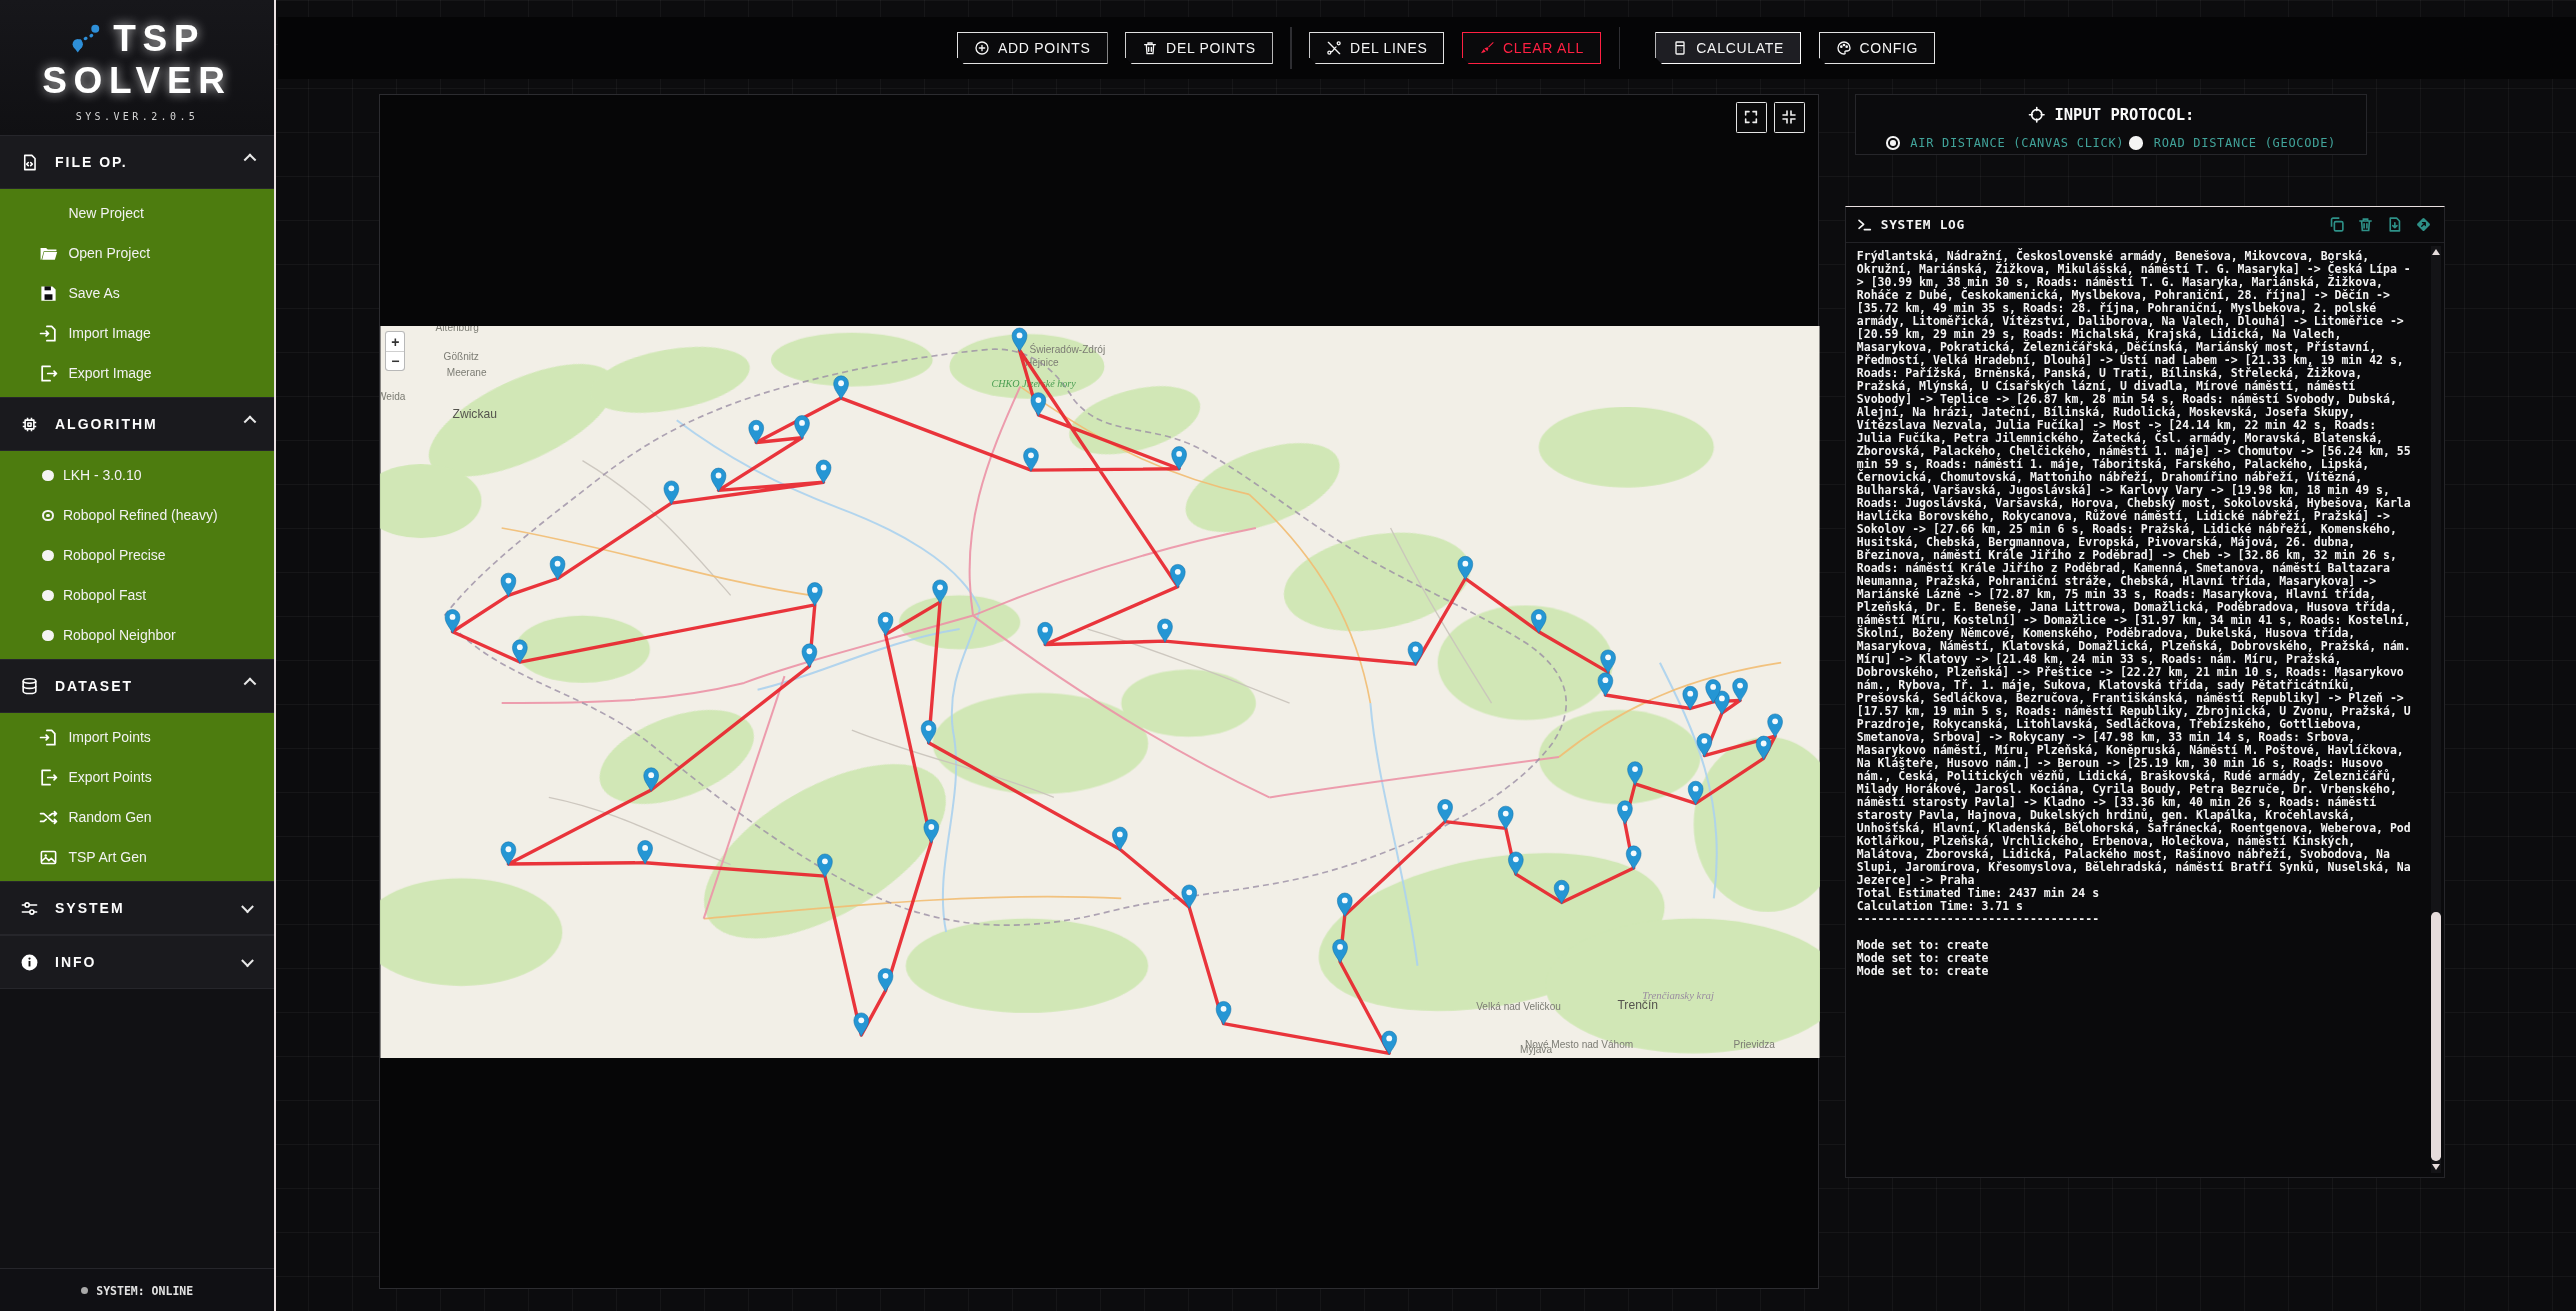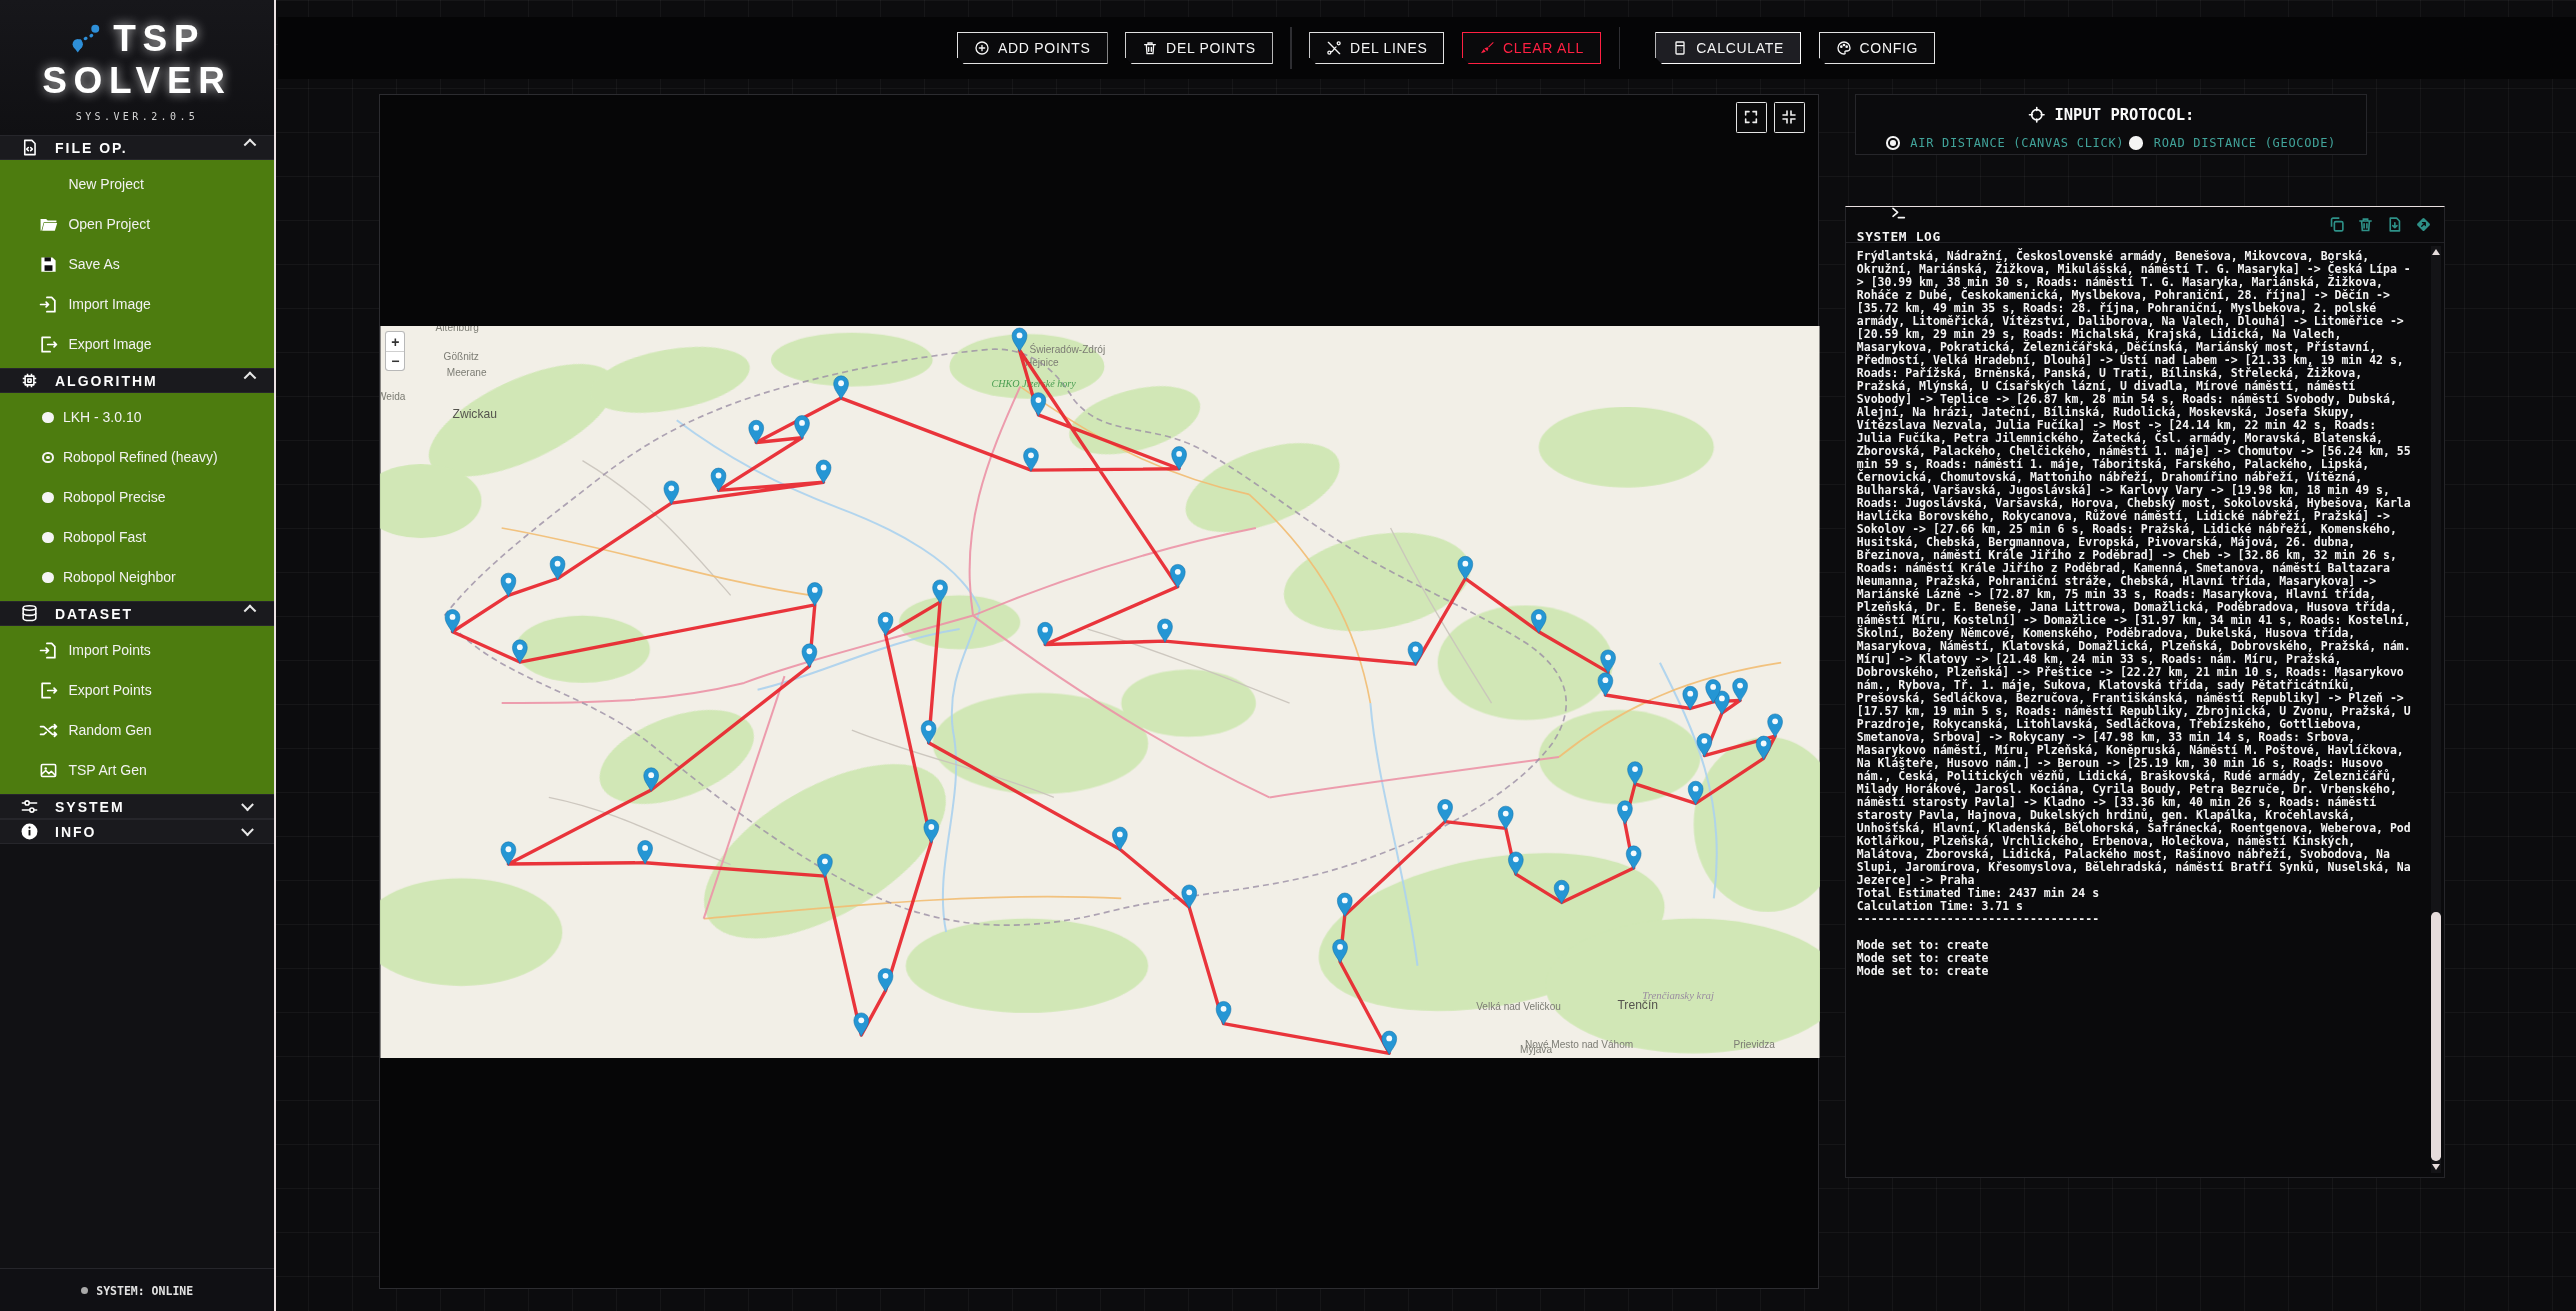--- a/index.html
+++ b/index.html
@@ -13,21 +13,21 @@
 
   
   .sidebar { position:absolute; left:0; top:0; width:276px; height:1312px; background:#111114;
              border-right:2px solid #ece3e3; z-index:5; }
   .logo { padding:17.5px 0 13.5px; text-align:center; background:linear-gradient(#17171b,#101013); }
   .logo-row { display:flex; align-items:center; justify-content:center; gap:9.4px; }
   .logo-ttl { font-size:37px; font-weight:bold; letter-spacing:6.7px; color:#fff;
               text-shadow:0 0 10.8px rgba(255,255,255,.75); }
   .logo-ver { margin-top:9.4px; font-family:"DejaVu Sans Mono",monospace; font-size:10px;
               letter-spacing:3.4px; color:#d6d6d6; }
-  .sec-hd { height:25px; display:flex; align-items:center; gap:0; background:#1a1a1e;
+  .sec-hd { height:54px; display:flex; align-items:center; gap:0; background:#1a1a1e;
             border-top:0.7px solid #26262b; border-bottom:0.7px solid #26262b; cursor:pointer; }
   .sec-hd .ico { margin-left:20px; width:20px; display:flex; }
   .sec-hd .lbl { margin-left:15px; font-size:14px; font-weight:bold; letter-spacing:2px; color:#fdfdfd; }
   .sec-hd .chev { margin-left:auto; margin-right:20px; width:9.4px; height:9.4px;
                   border-left:2px solid #e8e8e8; border-bottom:2px solid #e8e8e8; }
   .chev.up { transform:rotate(135deg) translate(-2px,2px); }
   .chev.down { transform:rotate(-45deg) translate(0,-2.7px); }
   .sec-items { background:#4d7c0f; padding:4px 0; }
   .item { height:40px; display:flex; align-items:center; cursor:pointer; }
   .item .ico { margin-left:39px; width:20px; display:flex; }
@@ -77,21 +77,21 @@
   .proto-opt { display:flex; align-items:center; gap:10.8px; cursor:pointer;
                font-family:"DejaVu Sans Mono",monospace; font-size:12px; letter-spacing:0.7px; color:#41a39a; }
   .proto-opt .radio { width:13.5px; height:13.5px; }
 
   
   .syslog { position:absolute; left:1845px; top:206px; width:600px; height:972px;
             background:#0a0a0c; border:0.7px solid #26262a; border-top:1.3px solid #e9e0e0; }
   .log-hd { height:36px; display:flex; align-items:center; border-bottom:0.7px solid #222226; }
   .log-title { display:flex; align-items:center; gap:8px; margin-left:10.8px;
                font-family:"DejaVu Sans Mono",monospace; font-size:12.8px; font-weight:bold;
-               letter-spacing:0.7px; color:#f5f5f5;flex-direction:column; }
+               letter-spacing:0.7px; color:#f5f5f5; }
   .log-tools { margin-left:auto; margin-right:12px; display:flex; gap:12px; }
   .log-tools .lt { cursor:pointer; display:flex; }
   .log-body { position:absolute; left:0; right:17.5px; top:38px; bottom:2.7px; overflow:hidden;
               padding:5.4px 9.4px 5.4px 10.8px; }
   .log-text { font-family:"DejaVu Sans Mono",monospace; font-size:11.5px; font-weight:bold;
               line-height:13px; color:#f3f3f3; white-space:pre-wrap; word-break:break-word; }
   .log-scroll { position:absolute; top:39px; right:2.7px; bottom:4px; width:10.8px; background:#141417; }
   .log-scroll .arr { position:absolute; left:1.3px; width:0; height:0;
                      border-left:4px solid transparent; border-right:4px solid transparent; }
   .arr.up { top:2.7px; border-bottom:6px solid #e6dcdc; }

